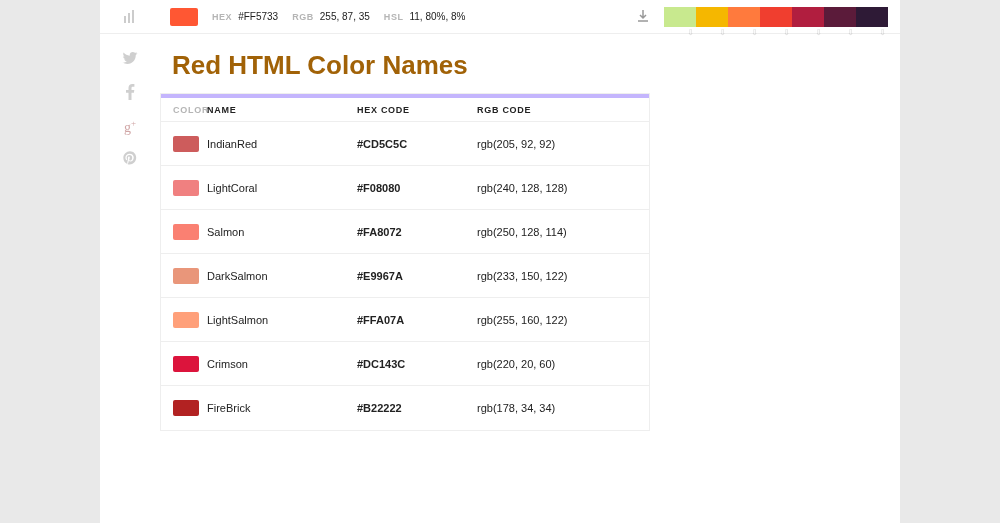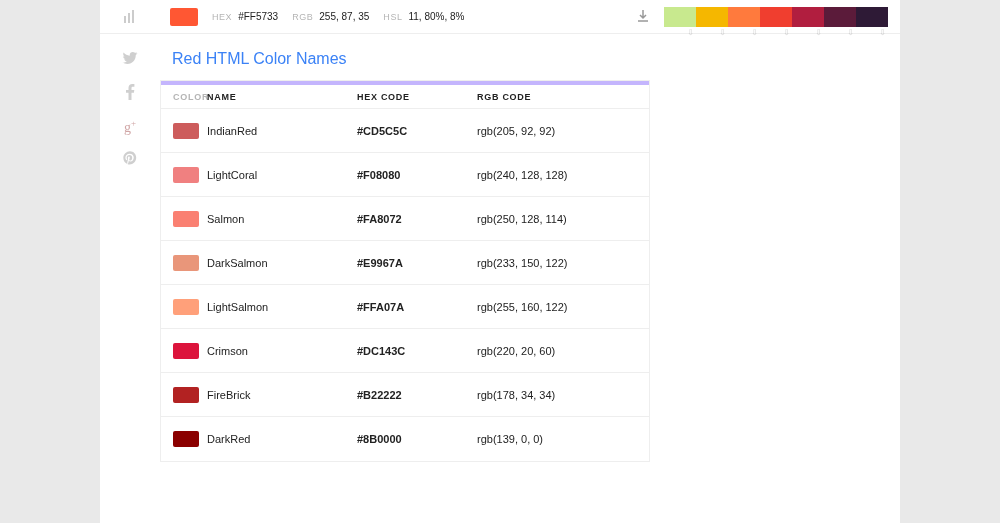--- a/index.html
+++ b/index.html
@@ -34,21 +34,21 @@
   .topbar .stats-icon {
     width: 60px;
     display: flex;
     justify-content: center;
     color: #bbb;
   }
   .topbar .swatch-main {
     width: 28px; height: 18px; background: #FF5733; border-radius: 2px; margin-left: 10px;
   }
   .topbar .kv { margin-left: 14px; display: flex; align-items: baseline; gap: 6px; }
-  .topbar .kv .label { color: #b5b5b5; letter-spacing: 0.06em; font-size: 9px; font-weight:400;}
+  .topbar .kv .label { color: #b5b5b5; letter-spacing: 0.06em; font-size: 9px; font-weight:700;}
   .topbar .kv .value { font-weight: 400; color:#222; font-size:10px;}
   .topbar .download {
     margin-left: auto;
     color: #999;
     padding: 0 14px;
   }
   .topbar .palette {
     display: flex;
     gap: 0;
     padding-right: 12px;
@@ -75,23 +75,23 @@
     font-size: 16px;
   }
   .share div { cursor: pointer; }
 
   
   .main {
     flex: 0 0 490px;
     padding-top: 44px;
   }
   .title {
-    font-size: 16px;
-    font-weight: 400;
-    color: #3b82f6;
+    font-size: 26px;
+    font-weight: 700;
+    color: #a16207;
     padding: 6px 12px 12px;
   }
   .table {
     width: 100%;
     border: 1px solid #eee;
     border-top: 1px solid #eee;
     font-size: 11px;
   }
   .thead, .row {
     display: flex;
@@ -261,25 +261,17 @@
             <div class="col-rgb">rgb(220, 20, 60)</div>
           </div>
           <div class="row">
             <div class="col-swatch">
               <div class="swatch" style="background:#B22222"></div>
             </div>
             <div class="col-name">FireBrick</div>
             <div class="col-hex">#B22222</div>
             <div class="col-rgb">rgb(178, 34, 34)</div>
           </div>
-          <div class="row">
-            <div class="col-swatch">
-              <div class="swatch" style="background:#8B0000"></div>
-            </div>
-            <div class="col-name">DarkRed</div>
-            <div class="col-hex">#8B0000</div>
-            <div class="col-rgb">rgb(139, 0, 0)</div>
-          </div>
         </div>
     </div>
   </div>
 
 </div>
 
 </body></html>

